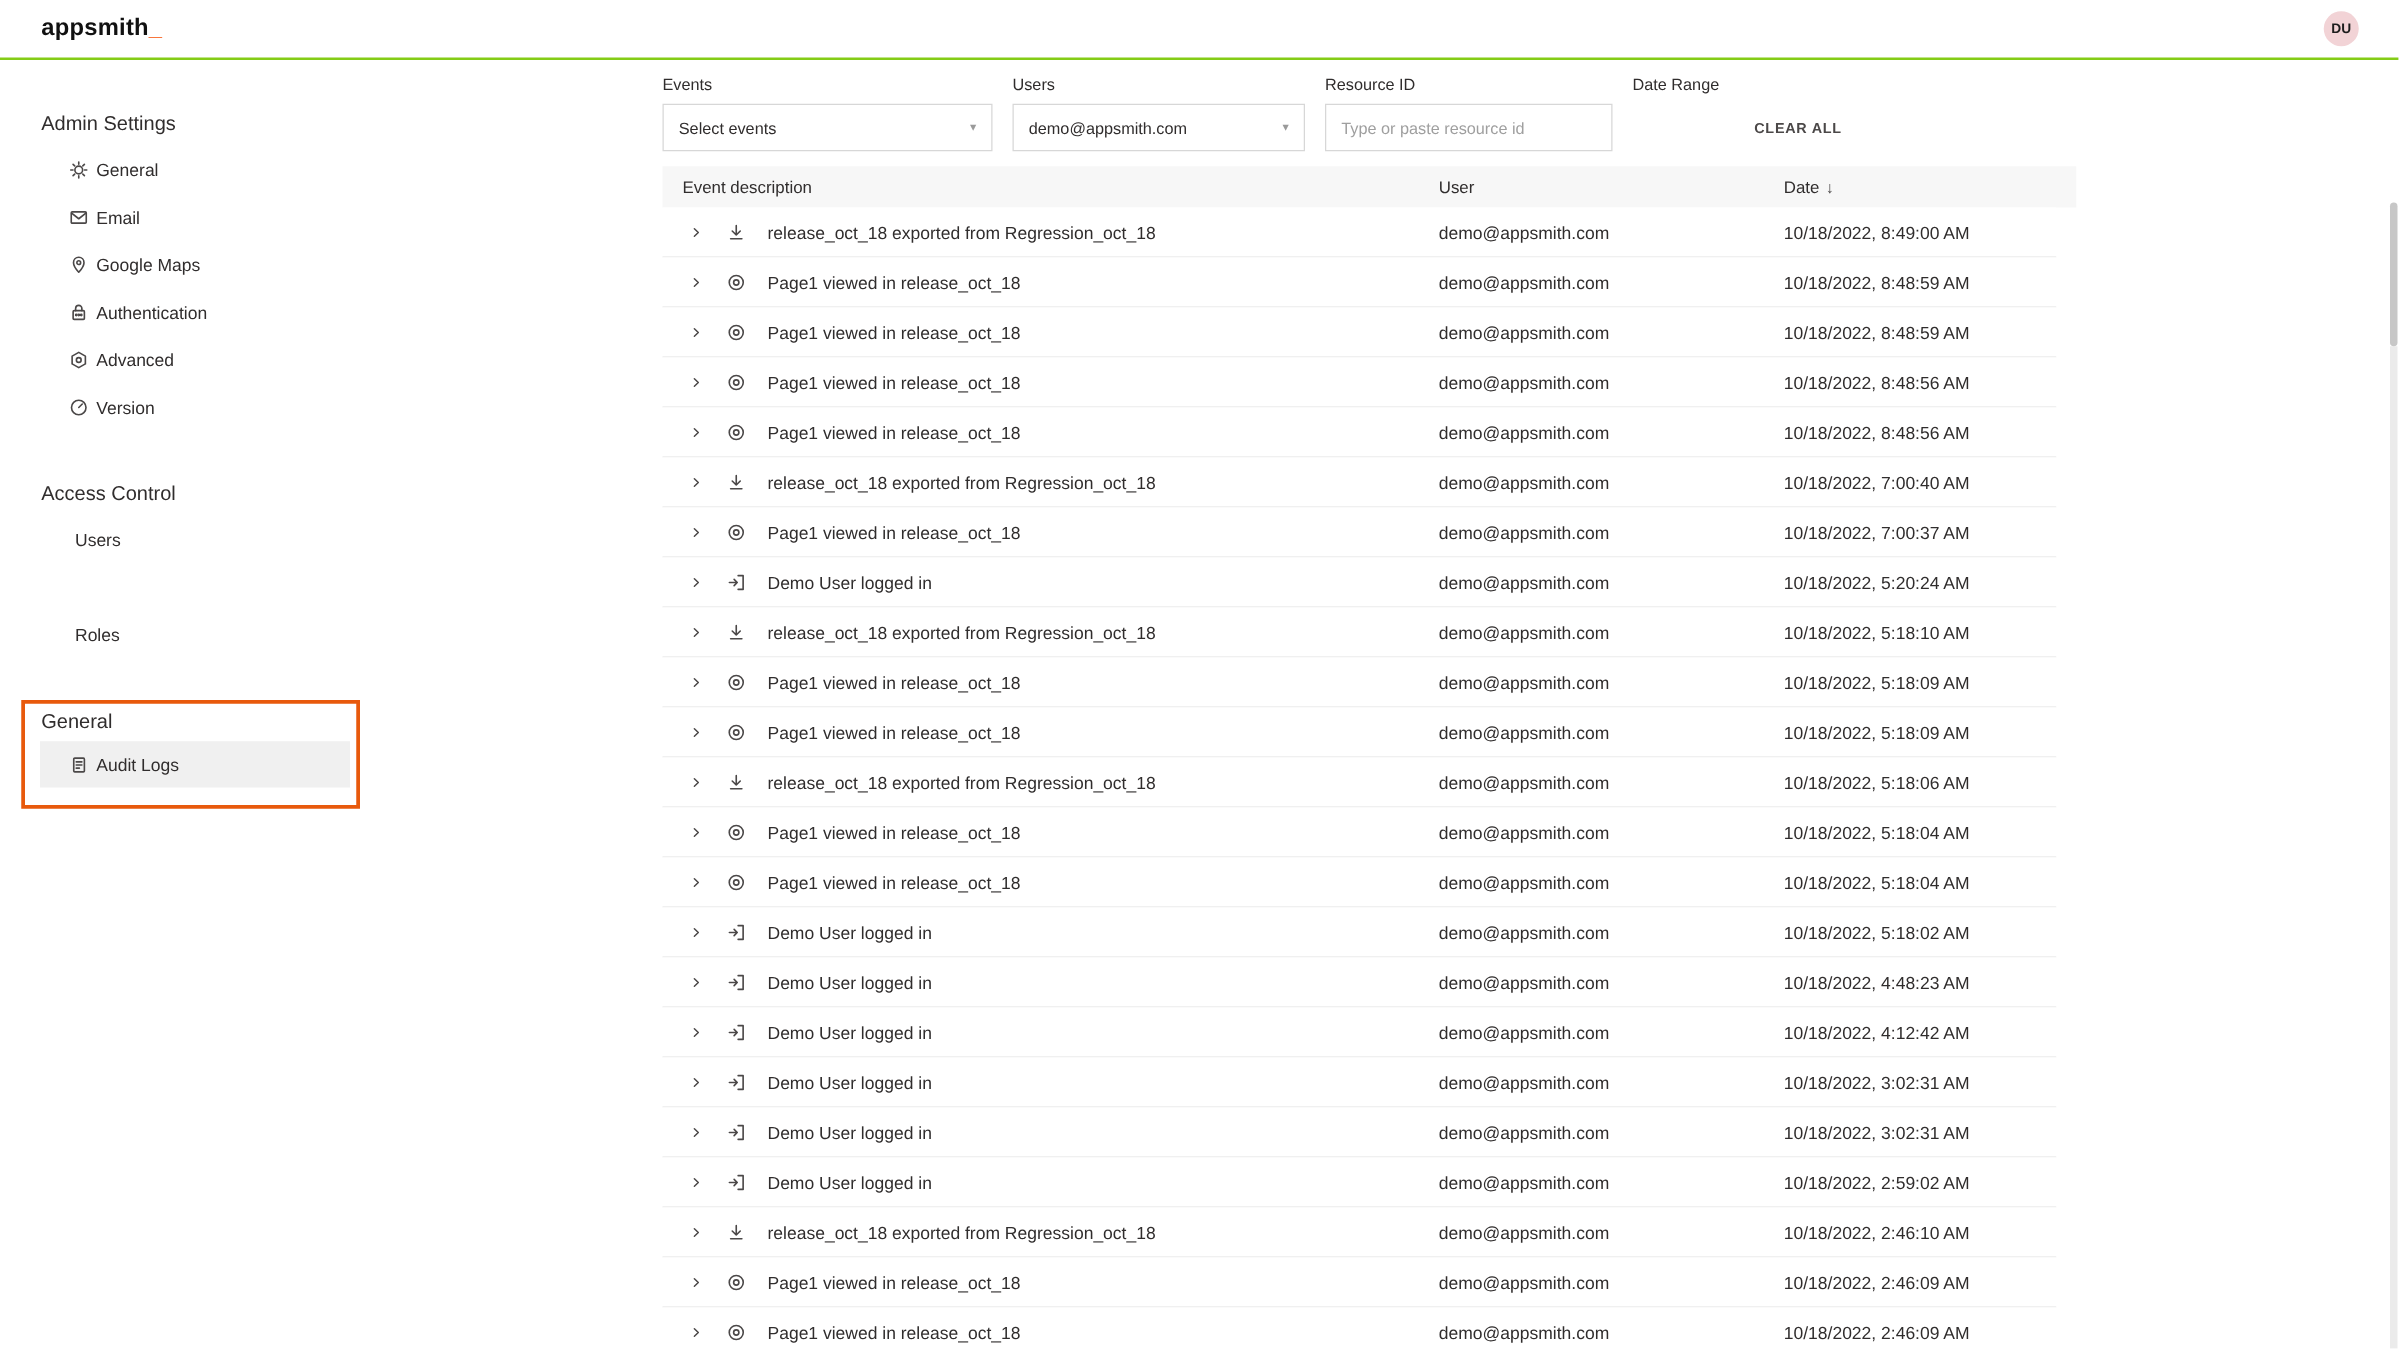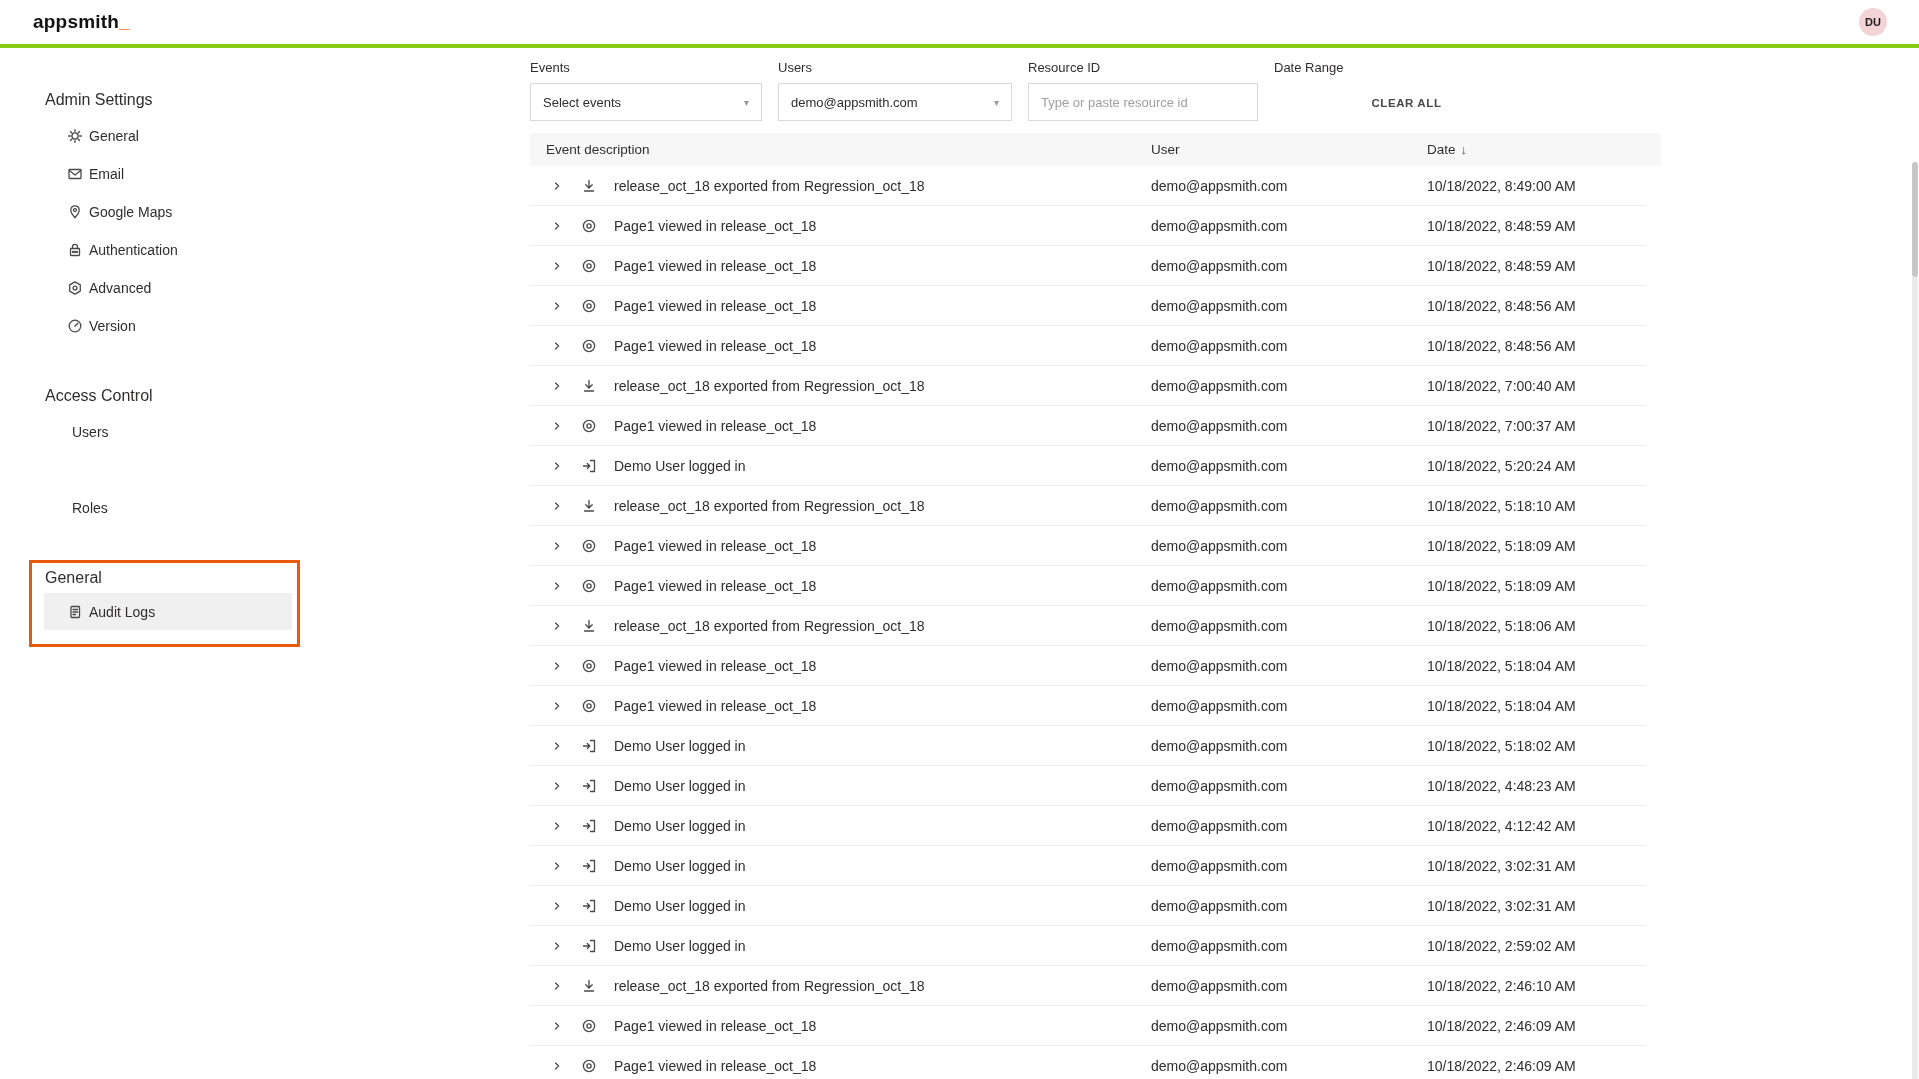--- a/index.html
+++ b/index.html
@@ -6,32 +6,32 @@
   html,body { background:#fff; }
   .viewport {
     position:relative; width:1919px; height:1079px; overflow:hidden;
     font-family:"Liberation Sans", sans-serif; color:#302d2d; background:#fff;
   }
 
   
   .topbar {
     position:absolute; top:0; left:0; right:0; height:48px;
     display:flex; align-items:center; justify-content:space-between;
-    padding:0 32px 0 33px; border-bottom:4px solid #84cc16; background:#fff; z-index:5;
+    padding:0 32px 0 33px; border-bottom:2px solid #84cc16; background:#fff; z-index:5;
   }
   .logo { font-size:19px; font-weight:700; letter-spacing:.2px; color:#111; }
   .logo .cursor { color:#f86a2b; }
   .avatar {
     width:28px; height:28px; border-radius:50%; background:#f2d3d6;
     display:flex; align-items:center; justify-content:center;
     font-size:11px; font-weight:600; color:#1d1d1d; cursor:pointer;
   }
 
   
-  .sidebar { position:absolute; top:48px; left:12px; width:530px; bottom:0;padding-left:48px; }
+  .sidebar { position:absolute; top:48px; left:0; width:530px; bottom:0;padding-left:48px; }
   .side-heading { position:absolute; left:33px; font-size:16px; color:#302d2d; }
   .side-item {
     position:absolute; left:32px; width:248px; height:38px;
     display:flex; align-items:center; cursor:pointer; font-size:14px; color:#302d2d;
   }
   .side-item .s-ic { position:absolute; left:23px; width:16px; height:16px; display:flex; }
   .side-item .s-label { position:absolute; left:45px; }
   .side-item.noicon .s-label { left:28px; }
   .side-item.selected { background:#f0f0f0; }
   .annotation-box {
@@ -42,21 +42,21 @@
   
   .main { position:absolute; top:48px; left:530px; width:1131px; }
 
   .filters { display:flex; padding-top:12px; }
   .fgroup { margin-right:16px; }
   .flabel { font-size:13px; color:#302d2d; line-height:16px; margin-bottom:7px; display:block; }
   .fctrl {
     height:38px; border:1px solid #d7d7d7; background:#fff; display:flex; align-items:center;
     font-size:13px; padding:0 12px; color:#302d2d; position:relative; cursor:pointer;
   }
-  .w-events { width:232px; } .w-users { width:234px; } .w-resource { width:230px; } .w-dates { width:231px; }
+  .w-events { width:264px; } .w-users { width:234px; } .w-resource { width:230px; } .w-dates { width:231px; }
   .caret { margin-left:auto; color:#9a9a9a; font-size:10px; }
   .placeholder { color:#9f9f9f; }
   .fctrl input { border:none; outline:none; width:100%; font-size:13px; font-family:inherit; color:#ec4899; background:transparent; }
   .fctrl input::placeholder { color:#9f9f9f; }
   .daterange { justify-content:flex-start; gap:10px; cursor:text; }
   .dr-arrow { color:#8d8d8d; font-size:13px; }
   .clear-all {
     align-self:flex-end; margin-left:12px; margin-bottom:12px;
     background:none; border:none; font-family:inherit; font-size:11.5px; font-weight:700;
     letter-spacing:.6px; color:#4b4848; cursor:pointer; white-space:nowrap;

